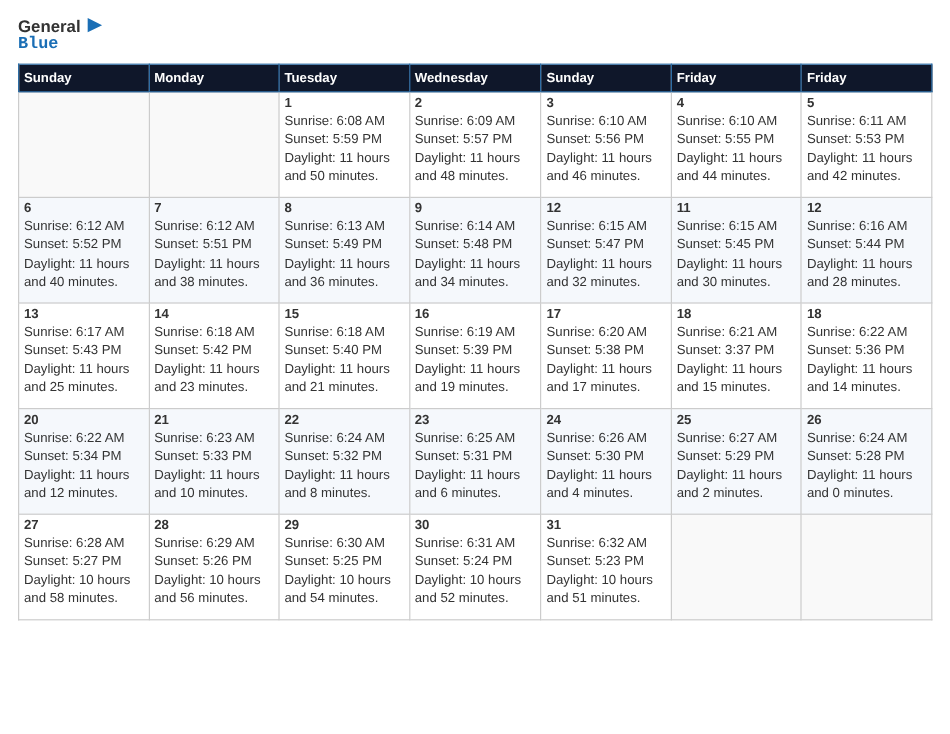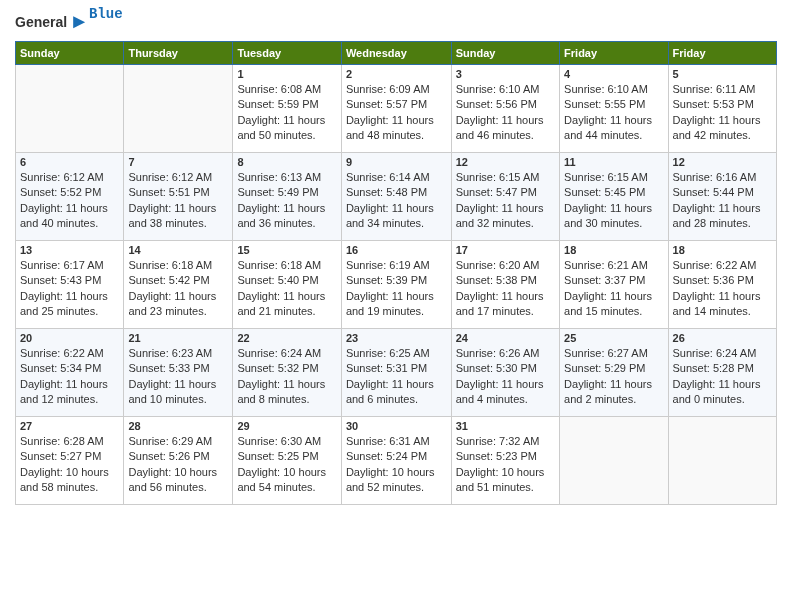--- a/index.html
+++ b/index.html
@@ -37,21 +37,21 @@
     .location {
       font-size: 14px;
       color: #555;
     }
     .calendar {
       width: 100%;
       border-collapse: collapse;
       font-size: 10px;
     }
     .calendar th {
-      background: #4d7c0f;
+      background: #0f172a;
       color: white;
       padding: 5px 4px;
       text-align: left;
       font-size: 11px;
       border: 1px solid #2e6da4;
     }
     .calendar td {
       border: 1px solid #ccc;
       vertical-align: top;
       padding: 3px 4px;
@@ -77,39 +77,39 @@
     .empty-cell {
       background: #f9f9f9 !important;
     }
   </style>
 </head>
 <body>
 
 <div class="container">
   <div class="header">
     <div class="logo">
-      <div style="display:flex;flex-direction:row;align-items:flex-end;">
+      <div style="display:flex;flex-direction:column;align-items:flex-end;">
         <div style="display:flex;align-items:center;gap:2px;">
           <span style="font-size:14px;font-weight:bold;color:#333;">General</span>
           <span style="color:#1a6eb5;font-size:20px;">►</span>
         </div>
         <span style="font-size:14px;font-weight:bold;color:#1a6eb5;margin-top:-4px;align-self:flex-start;font-family:Liberation Mono, monospace;">Blue</span>
       </div>
     </div>
     <div class="title-block">
       <div class="month-title"></div>
       <div class="location"></div>
     </div>
   </div>
 
   <table class="calendar">
     <thead>
       <tr>
       <th>Sunday</th>
-          <th>Thursday</th>
+          <th>Monday</th>
           <th>Tuesday</th>
           <th>Wednesday</th>
           <th>Sunday</th>
           <th>Friday</th>
           <th>Friday</th>
         </tr>
     </thead>
     <tbody id="calendar-body">
     <tr>
           <td class="empty-cell"></td>
@@ -297,21 +297,21 @@
 Daylight: 10 hours and 54 minutes.</div>
           </td>
           <td>
             <span class="day-number">30</span>
             <div class="day-info">Sunrise: 6:31 AM
 Sunset: 5:24 PM
 Daylight: 10 hours and 52 minutes.</div>
           </td>
           <td>
             <span class="day-number">31</span>
-            <div class="day-info">Sunrise: 7:32 AM
+            <div class="day-info">Sunrise: 6:32 AM
 Sunset: 5:23 PM
 Daylight: 10 hours and 51 minutes.</div>
           </td>
           <td class="empty-cell"></td>
           <td class="empty-cell"></td>
         </tr>
       </tbody>
   </table>
 </div>
 

